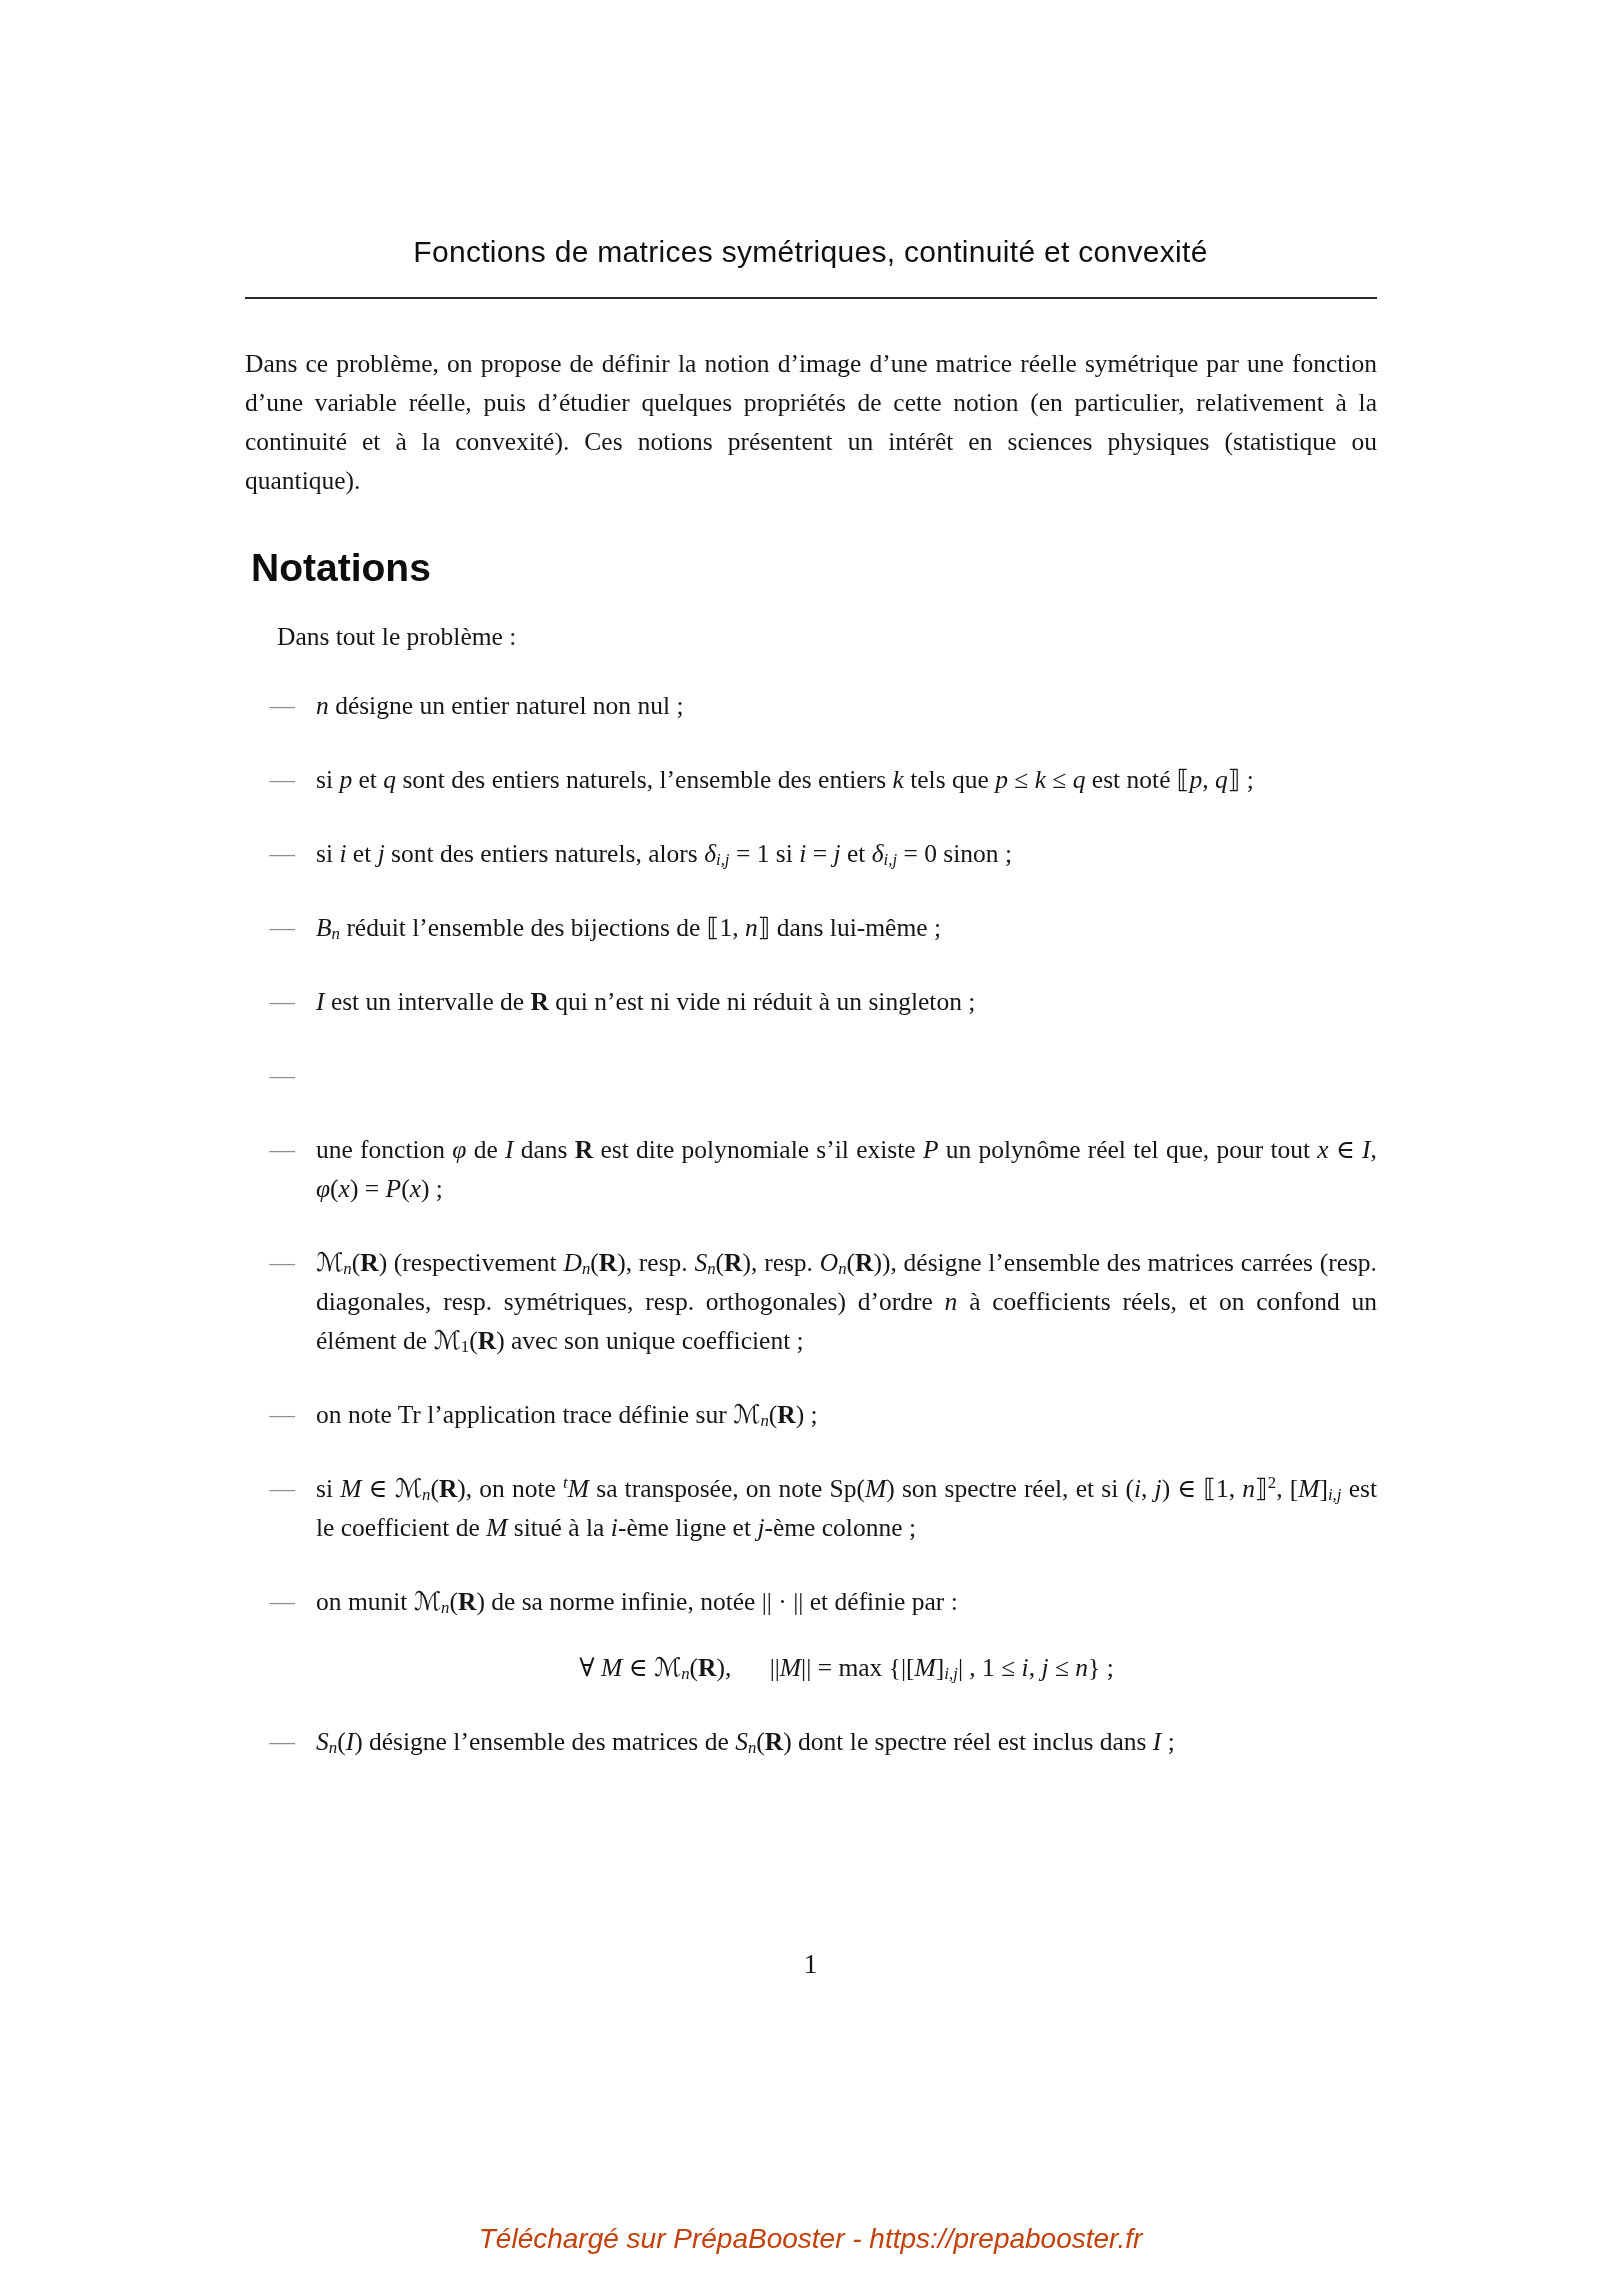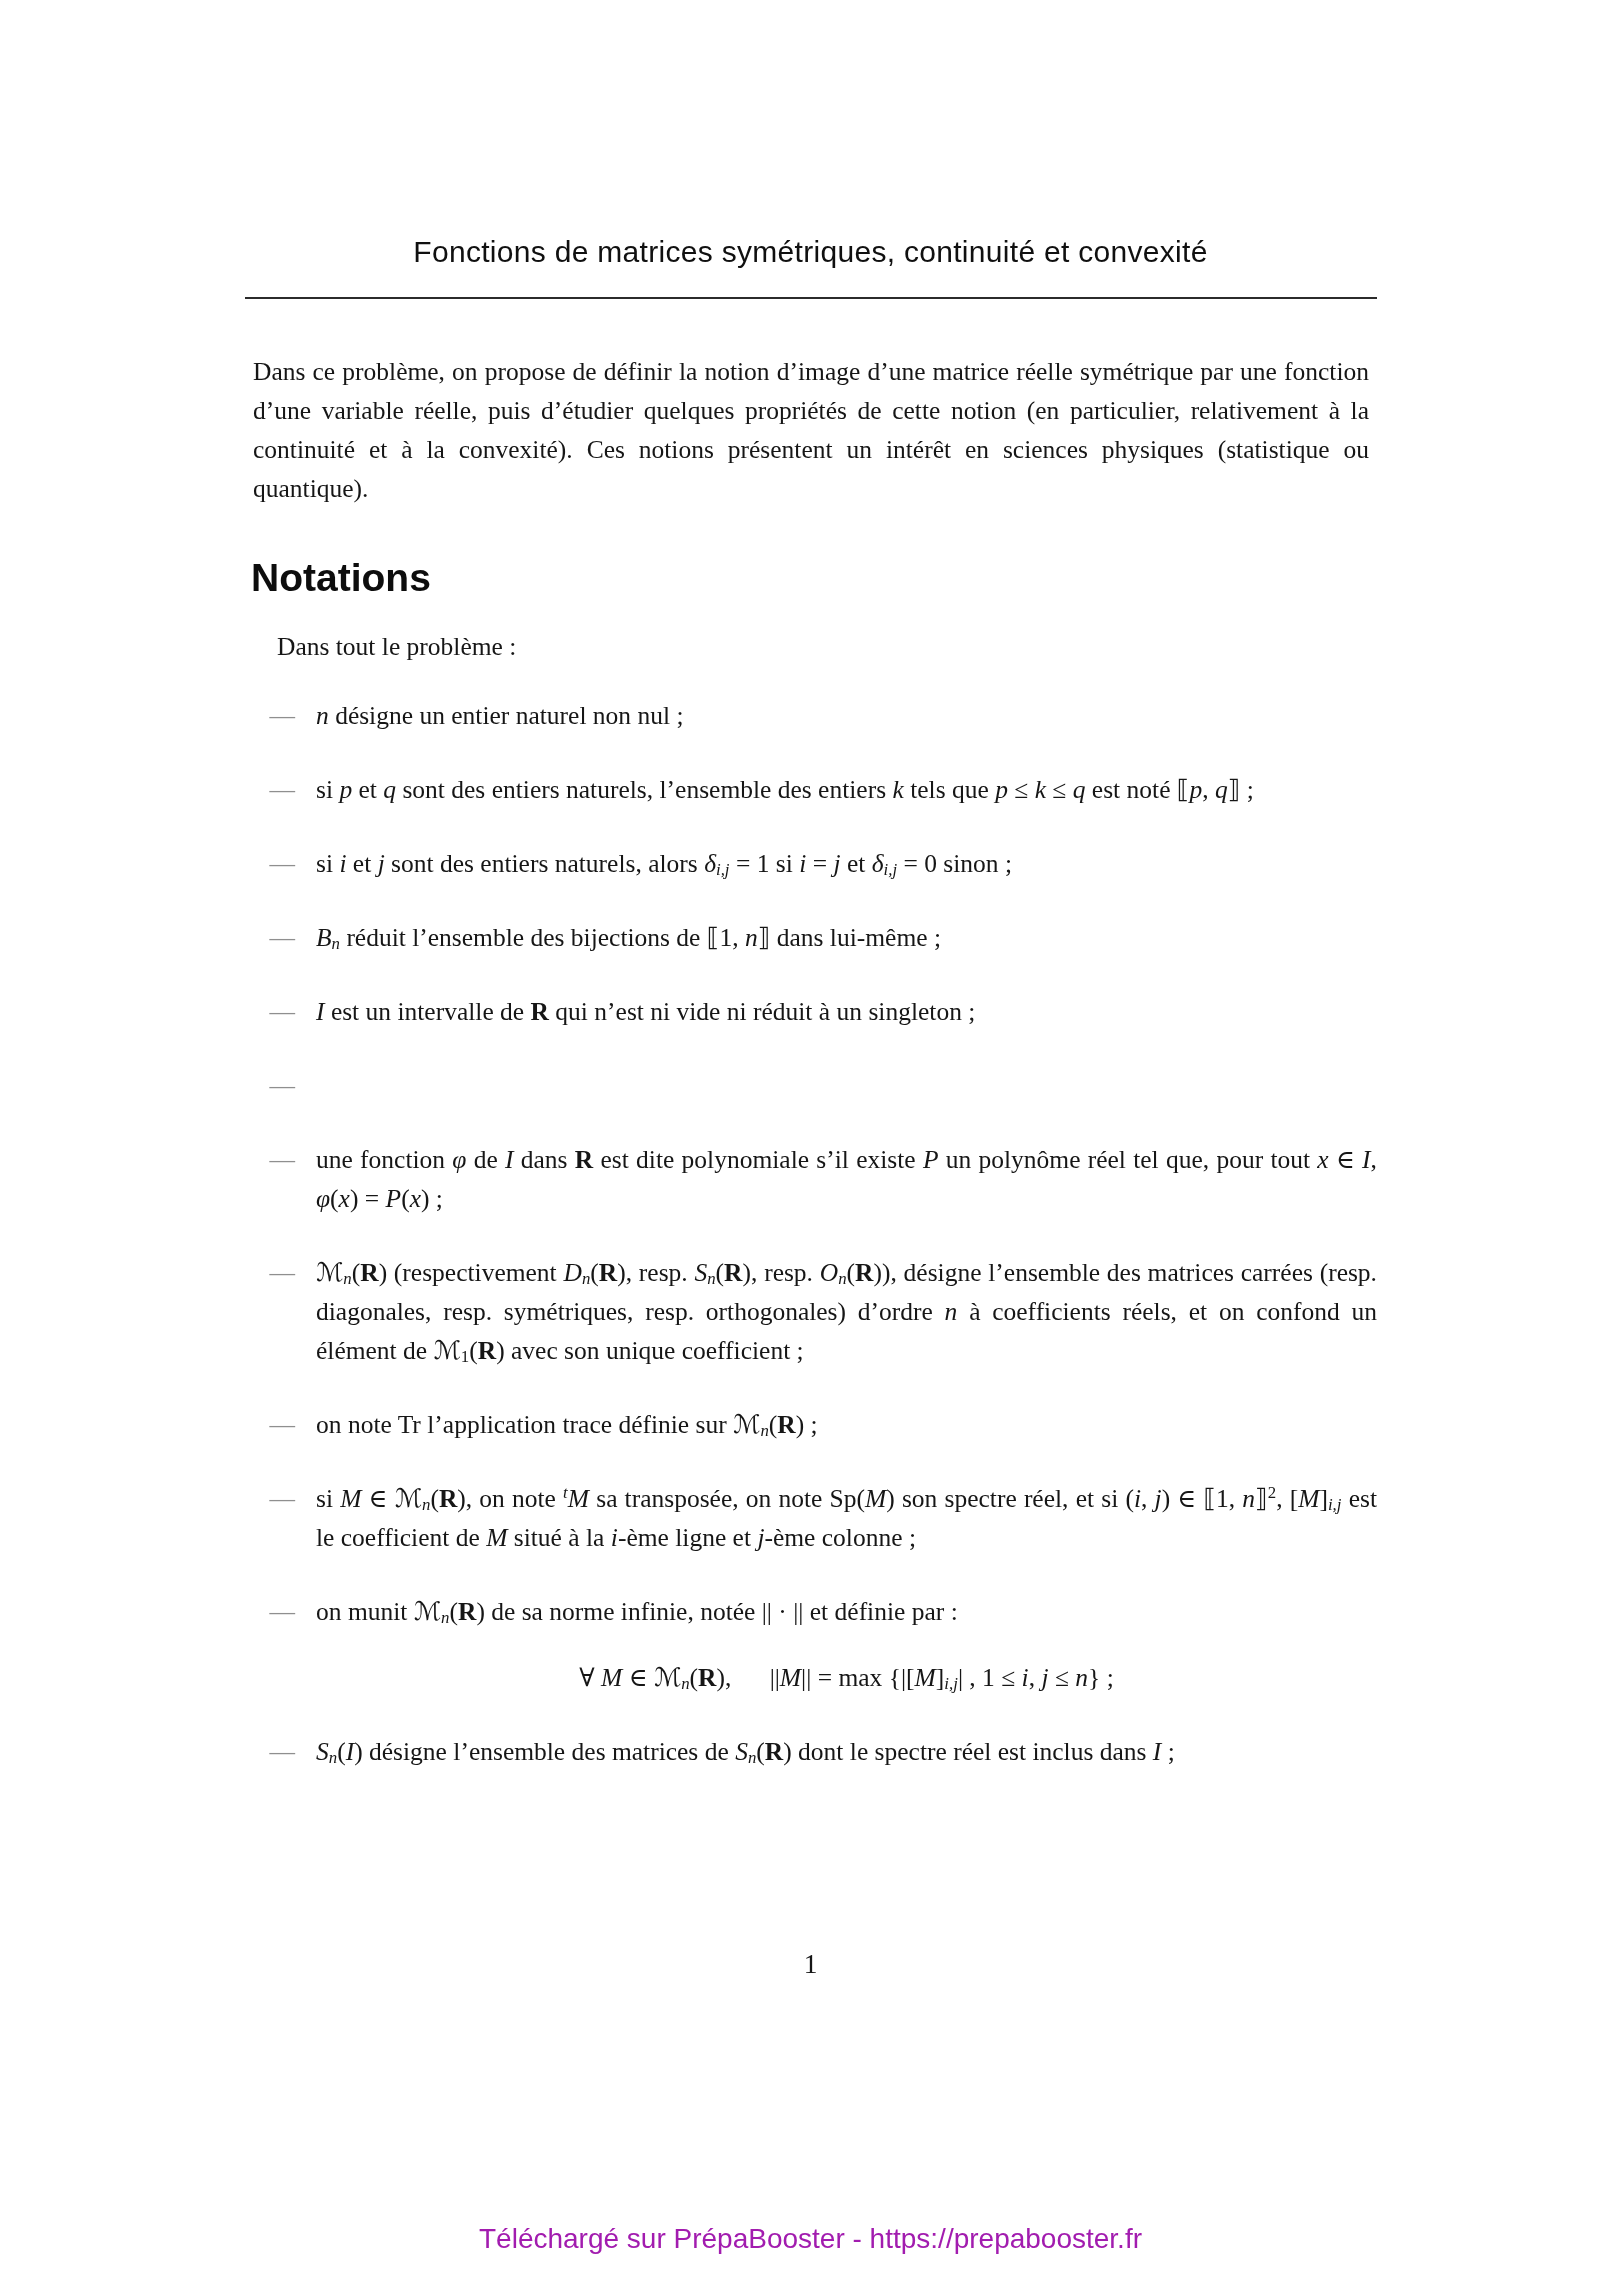--- a/index.html
+++ b/index.html
@@ -24,21 +24,21 @@
   .title-rule{
     position:absolute;top:297px;left:245px;
     width:1132px;height:2px;
     background:#2b2b2b;
   }
   .content{
     position:absolute;top:344px;left:245px;width:1132px;
     font-size:25.5px;line-height:39px;
     text-align:justify;
   }
-  .intro{margin:8px;height:195px;}
+  .intro{margin:0;height:195px;}
   .section-heading{
     margin:6px;
     font-family:"Liberation Sans","DejaVu Sans",sans-serif;
     font-weight:700;
     font-size:39px;line-height:45px;
     color:#0d0d0d;
     text-align:left;
   }
   .lead{margin:27.4px 0 0 0;text-indent:32px;text-align:left;}
   .notations-list{margin-top:30px;}
@@ -57,21 +57,21 @@
     margin:26.5px 0 17.6px 0;
   }
   .page-number{
     position:absolute;top:1949px;left:0;width:100%;
     text-align:center;font-size:27.4px;color:#161616;
   }
   .page-footer{
     position:absolute;top:2223px;left:0;width:100%;
     text-align:center;
     font-family:"Liberation Sans","DejaVu Sans",sans-serif;
-    font-size:28px;color:#a21caf;
+    font-size:28px;color:#c2410c;font-style:italic;
   }
   
   .r-i{font-style:italic;}
   .r-b{font-weight:700;}
   .r-cal{font-style:italic;font-family:"DejaVu Sans","DejaVu Serif",serif;}
   .r-sub,.r-subi{font-size:66%;vertical-align:-0.2em;line-height:0;letter-spacing:0;}
   .r-subi{font-style:italic;}
   .r-sup,.r-supi{font-size:66%;vertical-align:0.55em;line-height:0;}
   .r-supi{font-style:italic;}
   .r-dbr{font-family:"DejaVu Sans","DejaVu Serif",sans-serif;}

